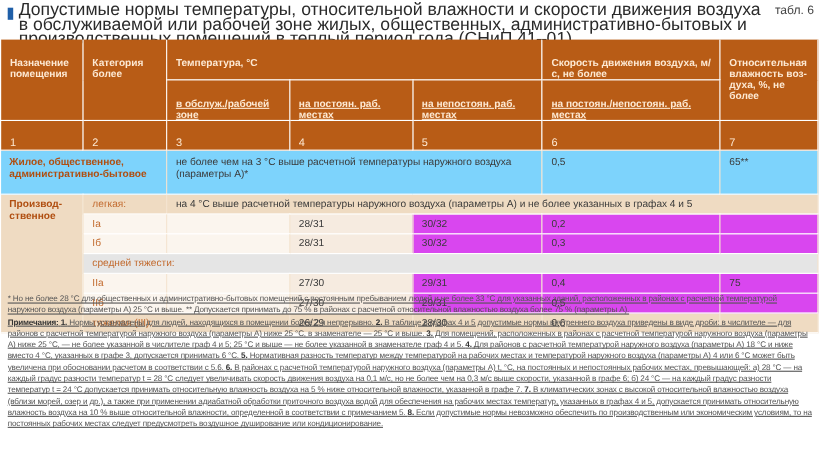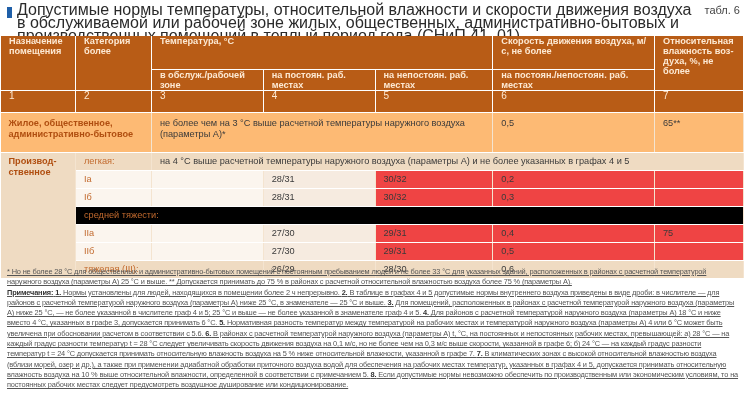--- a/index.html
+++ b/index.html
@@ -5,32 +5,32 @@
   * { box-sizing: border-box; margin: 0; padding: 0; }
   html, body { width: 746px; height: 409px; background: #ffffff; overflow: hidden; }
   body { font-family: "Liberation Sans", sans-serif; color: #3a3a3a; position: relative; }
 
   .title-block { position: absolute; left: 7px; top: 3px; width: 690px; }
   .title-marker { position: absolute; left: 0; top: 4px; width: 5px; height: 11px; background: #1f5fa8; }
   .title-text { margin-left: 10px; font-size: 16px; line-height: 13px; color: #2a2a2a; }
   .table-num { position: absolute; right: 6px; top: 4px; font-size: 11px; color: #444; text-align: right; }
 
   table.norms { position: absolute; left: 0; top: 36px; width: 744px; border-collapse: collapse; font-size: 9.2px; }
-  table.norms td, table.norms th { padding: 0 4px 0 8px; text-align: left; vertical-align: top; }
+  table.norms td, table.norms th { padding: 16px 4px 0 8px; text-align: left; vertical-align: top; }
   th { background: #b85c16; color: #fde9d3; font-weight: bold; border: 1px solid #ffffff; border-top: none; line-height: 10px; }
   th.h1 { height: 33px; padding-top: 5px; }
-  th.h2 { height: 19px; padding-top: 4px; }
+  th.h2 { height: 19px; padding-top: 4px; text-decoration: underline; }
   th.num { height: 22px; padding-top: 6px; font-weight: normal; color: #fde9d3; font-size: 10px; }
 
   td { border-right: 1px solid #f4e4d0; border-bottom: 1px solid #ffffff; height: 18px; padding-top: 3px !important; line-height: 11px; }
-  tr.row-zhil td { background: #fdba74; height: 40px; padding-top: 5px !important; }
+  tr.row-zhil td { background: #7dd3fc; height: 40px; padding-top: 5px !important; }
   .zhil-label { color: #b04e10; font-weight: bold; }
   td.side { background: #efdbc2; color: #b04e10; font-weight: bold; }
   td.cat { color: #c26a2e; }
-  tr.sub td { background: #ef4444; }
+  tr.sub td { background: #d946ef; }
   tr.sub td.cat { background: #fbf5ee; }
   tr.sub td.c3 { background: #fbf5ee; }
   tr.sub td.c4 { background: #f6ebe0; margin-top: 40px; }
   tr.group-row td.cat, tr.group-row td.rest { background: #efdbc2; }
   tr.heavy td { background: #efdbc2; margin-top: 20px; }
 
   .notes { position: absolute; left: 7px; top: 267px; width: 732px; font-size: 7.4px; line-height: 10.3px; color: #555; letter-spacing: -0.15px; text-decoration: underline; }
   .notes b { color: #333; }
 </style>
 </head>
@@ -96,21 +96,21 @@
   </tr>
   <tr class="sub">
     <td class="cat">Iб</td>
     <td class="c3"></td>
     <td class="c4">28/31</td>
     <td>30/32</td>
     <td>0,3</td>
     <td></td>
   </tr>
   <tr class="group-row">
-    <td class="cat" colspan="6" style="background:#000000">средней тяжести:</td>
+    <td class="cat" colspan="6" style="background:#e5e5e5">средней тяжести:</td>
   </tr>
   <tr class="sub">
     <td class="cat">IIа</td>
     <td class="c3"></td>
     <td class="c4">27/30</td>
     <td>29/31</td>
     <td>0,4</td>
     <td>75</td>
   </tr>
   <tr class="sub">

